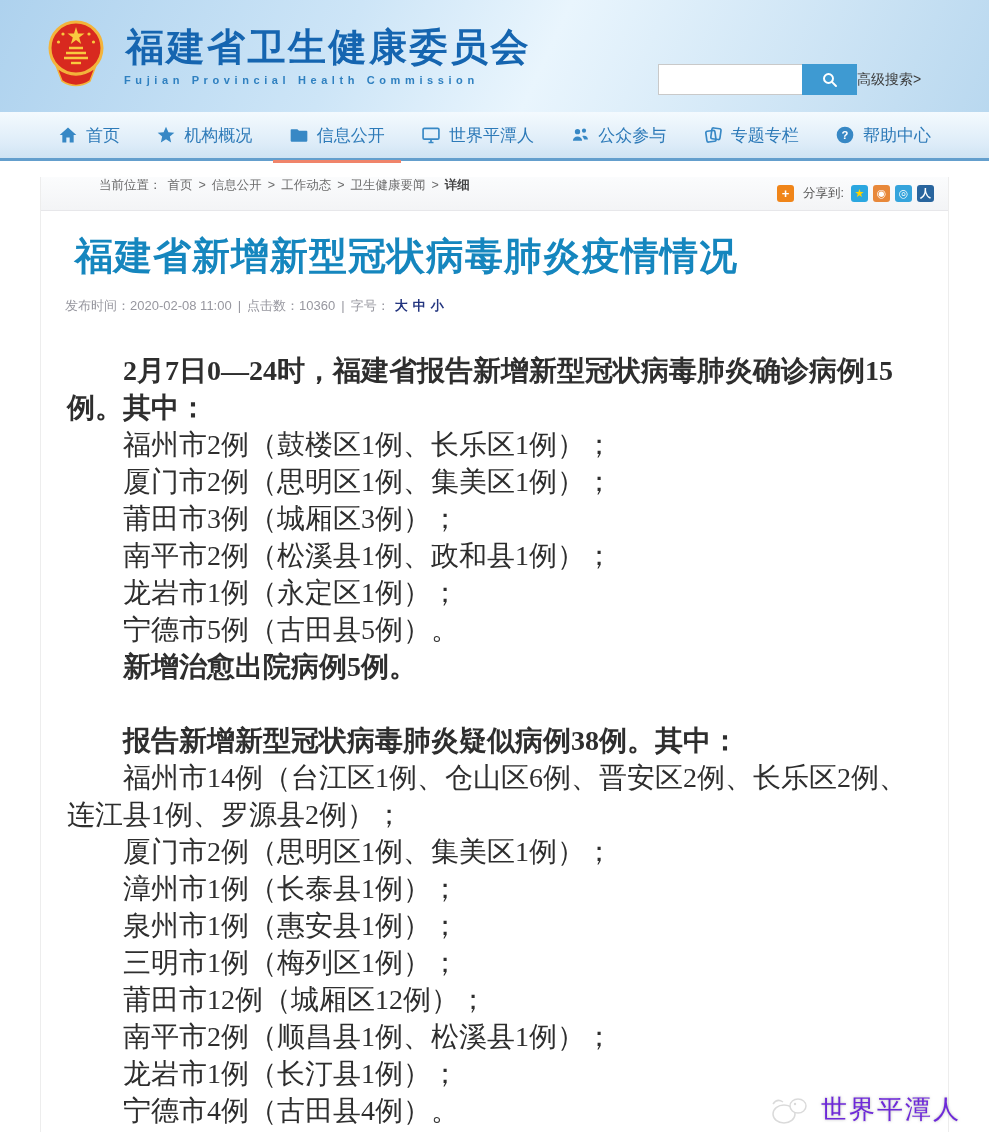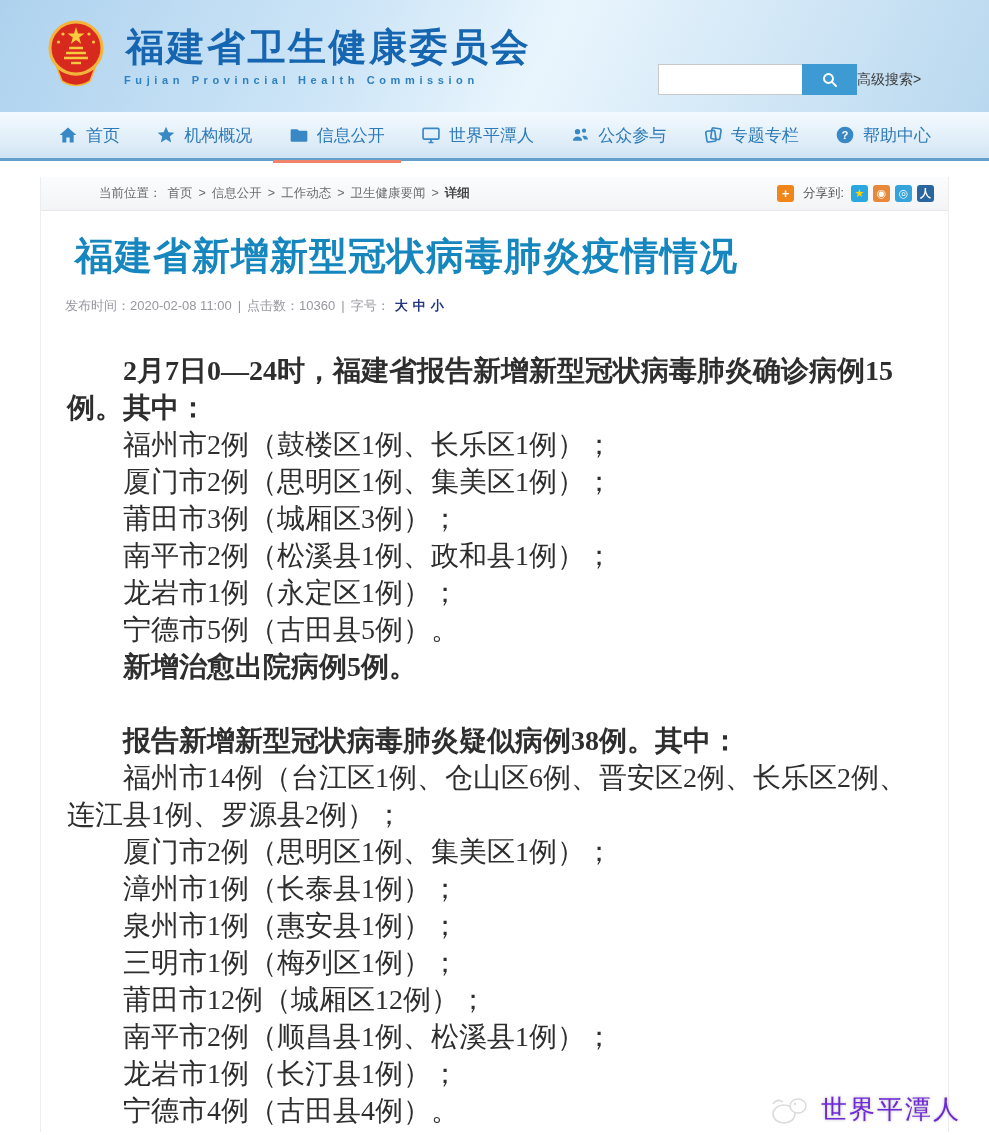--- a/index.html
+++ b/index.html
@@ -57,21 +57,21 @@
 
   
   .card {
     margin: 16px 40px 0 40px; width: 909px; min-height: 955px;
     border-left: 1px solid #ededed; border-right: 1px solid #ededed;
     background: #fff;
   }
   .crumbbar {
     height: 34px; background: linear-gradient(180deg, #fbfcfd, #f3f4f6);
     border-bottom: 1px solid #e7e7ea;
-    display: flex; justify-content: space-between; align-items: center;
+    display: flex; justify-content: space-between; 
     padding: 0 14px 0 55px; font-size: 12.5px; color: #6b6b6b;
   }
   .crumb span { margin: 0 3px; }
   .crumb .current { font-weight: 700; color: #444; }
   .sharebar { display: flex; align-items: center; gap: 5px; }
   .tile {
     width: 17px; height: 17px; border-radius: 3px; color: #fff;
     font-size: 11px; line-height: 17px; text-align: center; cursor: pointer;
     font-weight: 700;
   }

